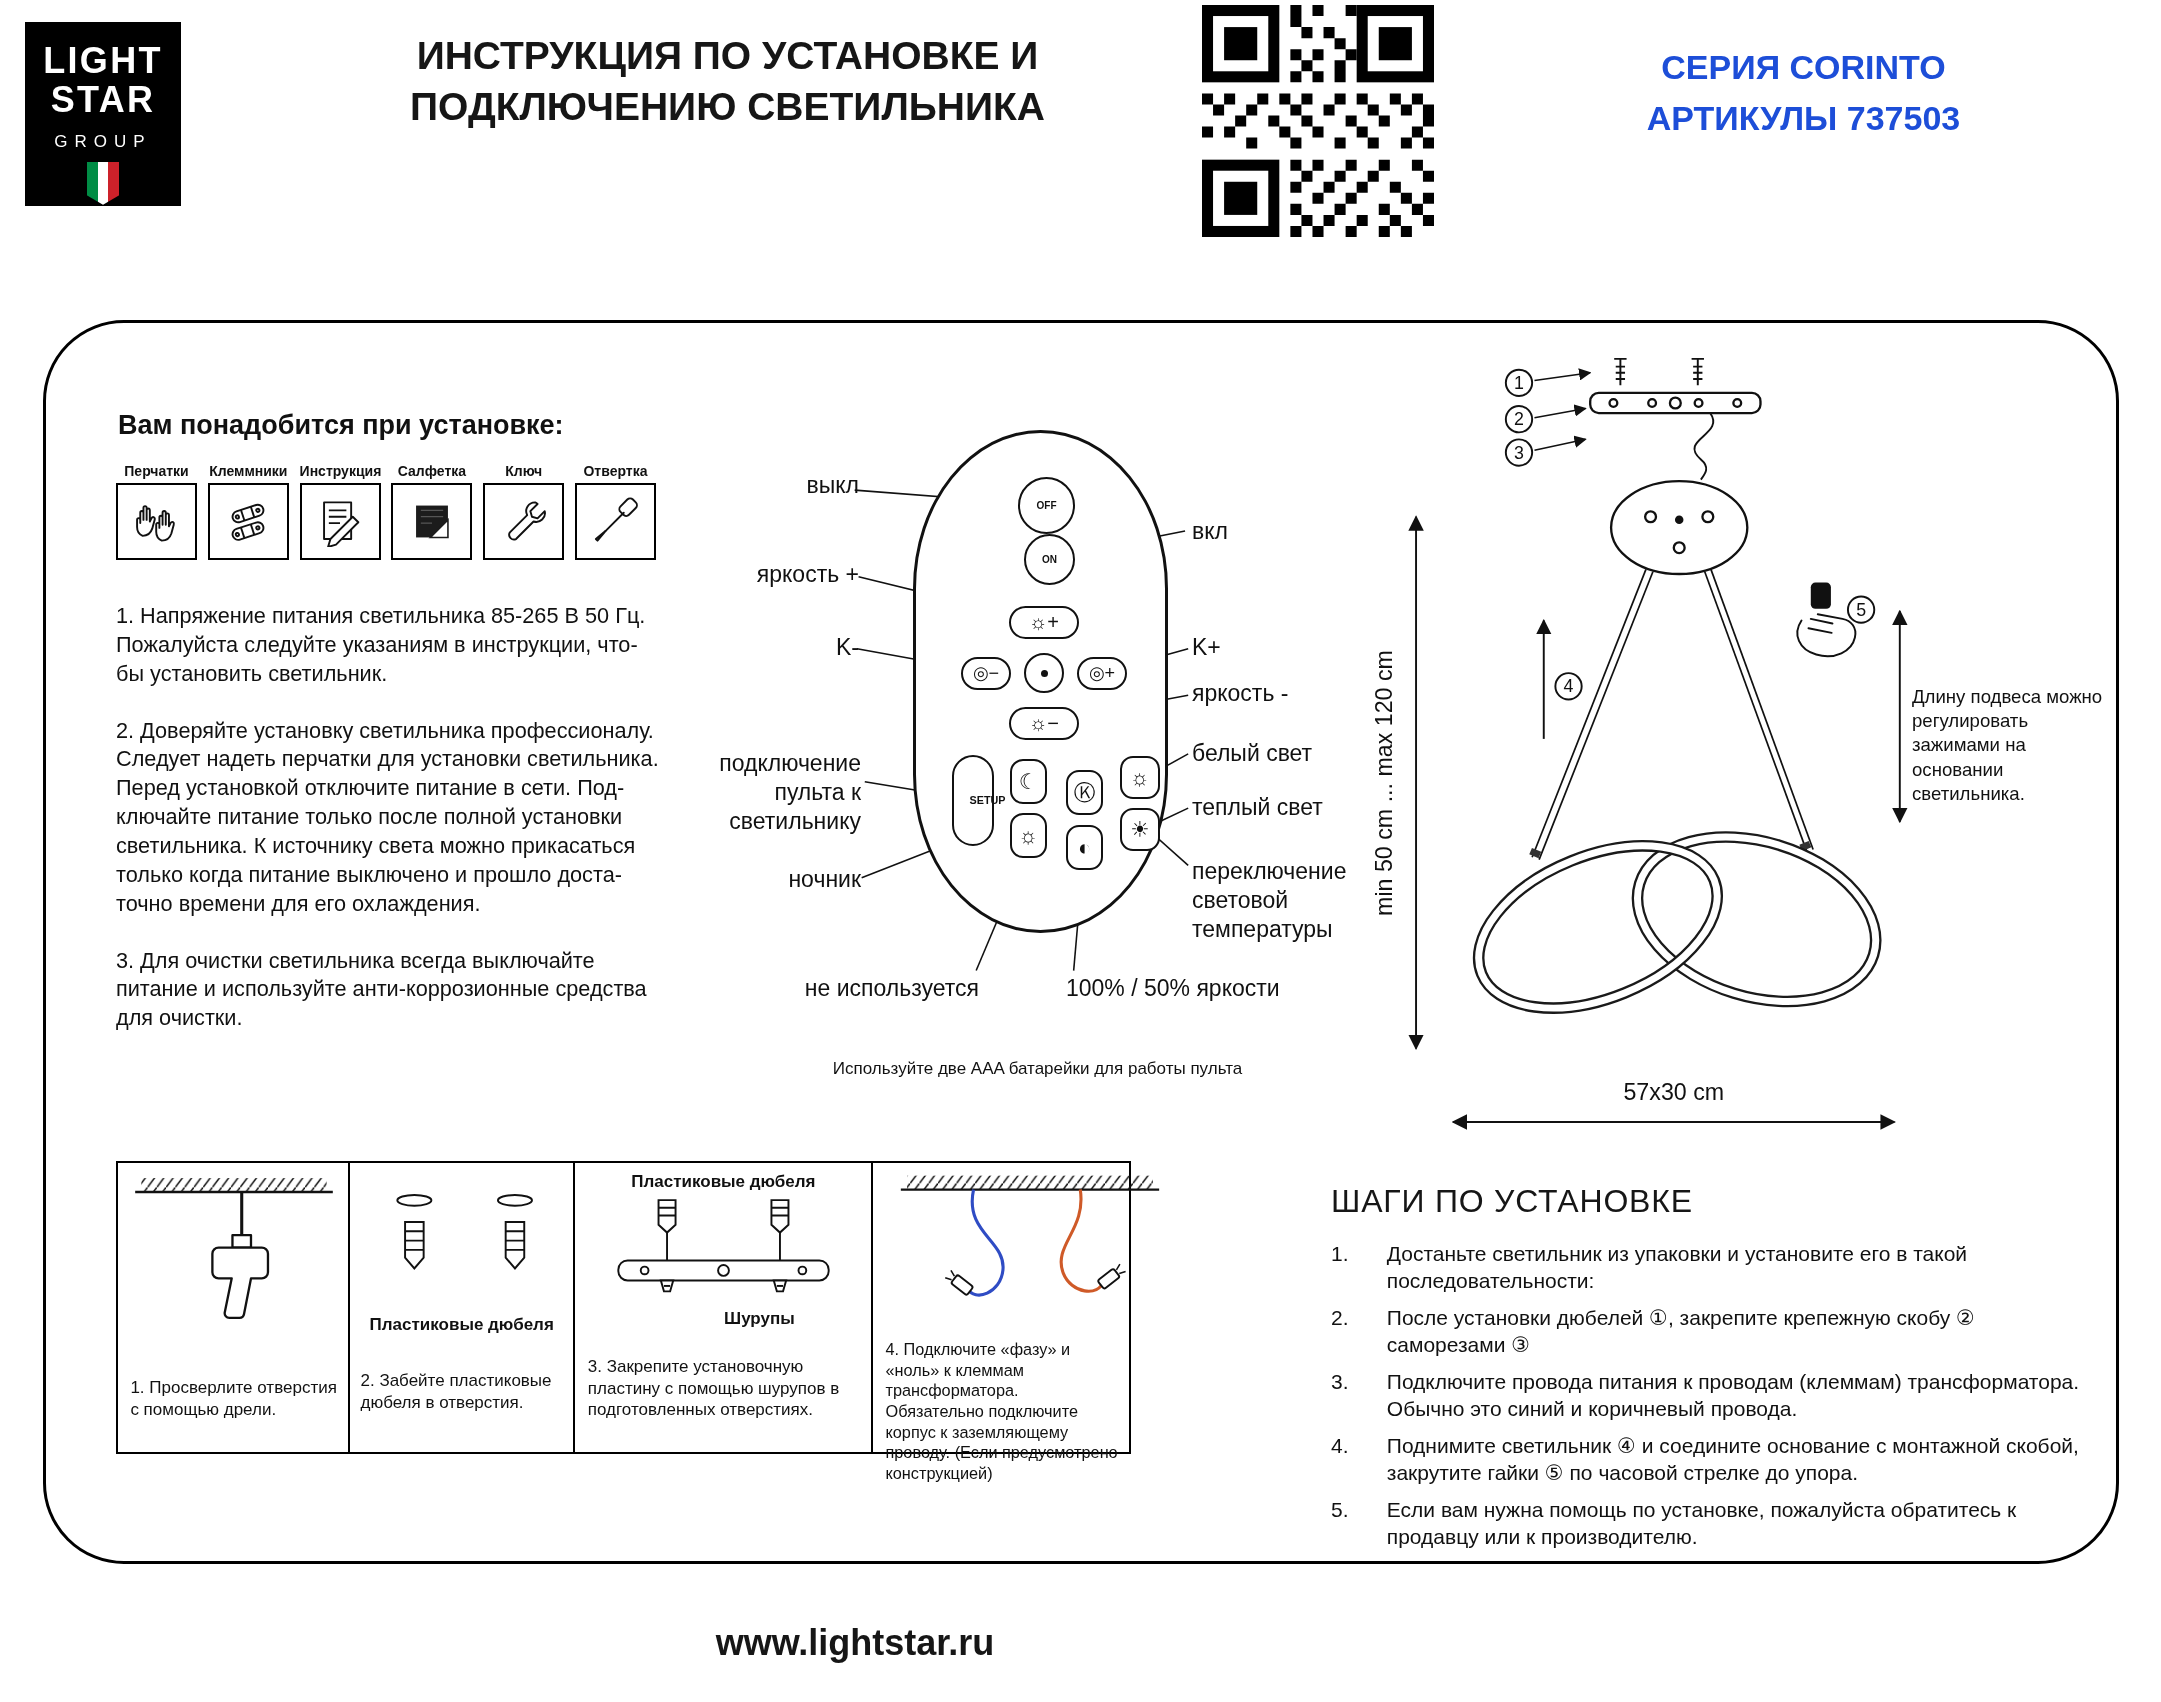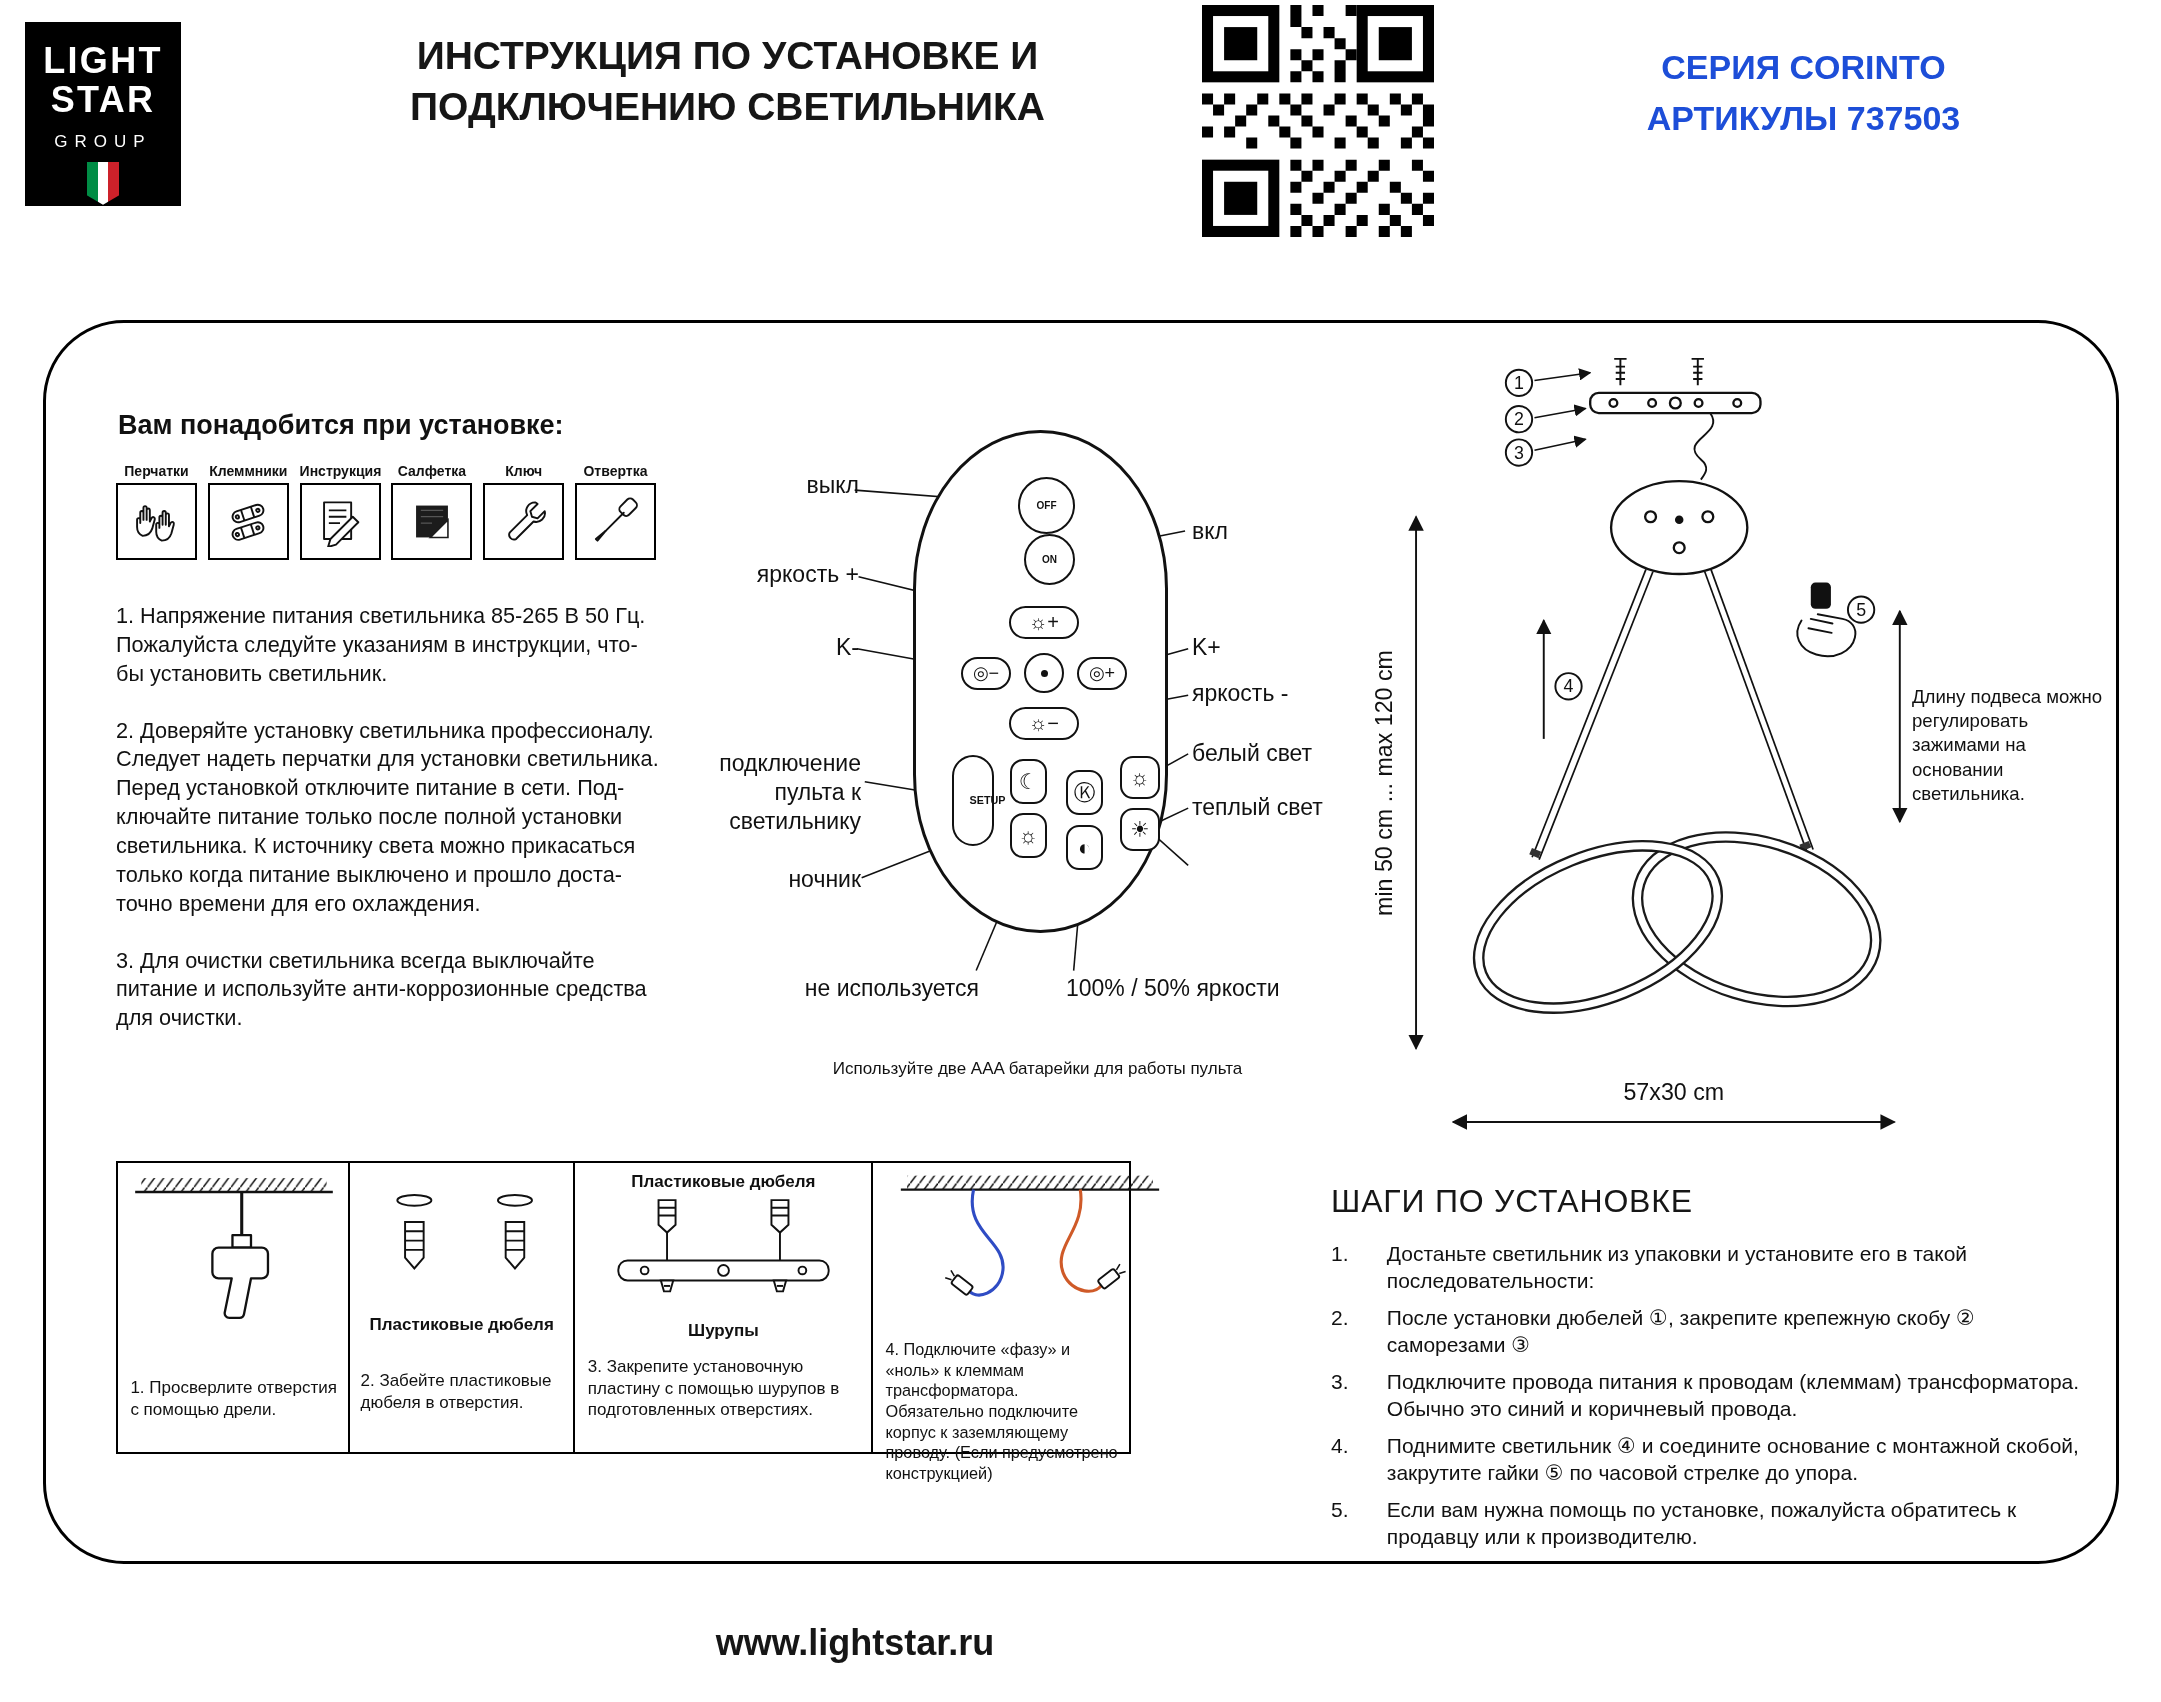--- a/index.html
+++ b/index.html
@@ -266,20 +266,21 @@
   <div class="abs rc-label r" style="left:720px; top:633px; width:139px;">K-</div>
   <div class="abs rc-label r" style="left:658px; top:749px; width:203px;">подключение пульта к светильнику</div>
   <div class="abs rc-label r" style="left:697px; top:865px; width:164px;">ночник</div>
   <div class="abs rc-label r" style="left:778px; top:974px; width:201px;">не используется</div>
 
   <div class="abs rc-label" style="left:1192px; top:517px; width:155px;">вкл</div>
   <div class="abs rc-label" style="left:1192px; top:633px; width:155px;">K+</div>
   <div class="abs rc-label" style="left:1192px; top:679px; width:201px;">яркость -</div>
   <div class="abs rc-label" style="left:1192px; top:739px; width:201px;">белый свет</div>
   <div class="abs rc-label" style="left:1192px; top:793px; width:201px;">теплый свет</div>
+  <div class="abs rc-label" style="left:1192px; top:857px; width:232px;">переключение световой температуры</div>
   <div class="abs rc-label" style="left:1066px; top:974px; width:232px;">100% / 50% яркости</div>
 
   <div class="abs battery-note">Используйте две AAA батарейки для работы пульта</div>
 
   <svg class="abs" style="left:1358px; top:348px;" width="774" height="805" viewBox="0 0 1000 1040">
     <defs>
       <marker id="arr" viewBox="0 0 10 10" refX="9" refY="5" markerWidth="8" markerHeight="8" orient="auto-start-reverse">
         <path d="M0 0 L10 5 L0 10 z" fill="#111"></path>
       </marker>
     </defs>
@@ -415,21 +416,21 @@
           <rect x="56" y="82" width="272" height="26" rx="12"></rect>
           <circle cx="90" cy="95" r="5"></circle>
             <circle cx="192" cy="95" r="7"></circle>
             <circle cx="294" cy="95" r="5"></circle>
           <path d="M111 108 h16 l-4 14 h-8 z"></path>
             <line x1="115" y1="115" x2="123" y2="115"></line>
           <path d="M257 108 h16 l-4 14 h-8 z"></path>
             <line x1="261" y1="115" x2="269" y2="115"></line>
         </g>
       </svg>
-      <div class="panel-label" style="top:158px;">Шурупы</div>
+      <div class="panel-label" style="top:146px;margin-left:36px;">Шурупы</div>
       <div class="caption" style="left:12.4px; right:9.3px; top:193px;">3. Закрепите установочную пластину с помощью шурупов в подготовленных отверстиях.</div>
     </div>
 
     <div class="panel" style="width:260px;">
       <svg class="abs" style="left:0px; top:7.7px;" width="314" height="164" viewBox="0 0 406 212">
         <defs>
           <pattern id="hB" width="12" height="16" patternUnits="userSpaceOnUse">
             <path d="M0 16 L12 0" stroke="#111" stroke-width="2"></path>
           </pattern>
         </defs>

